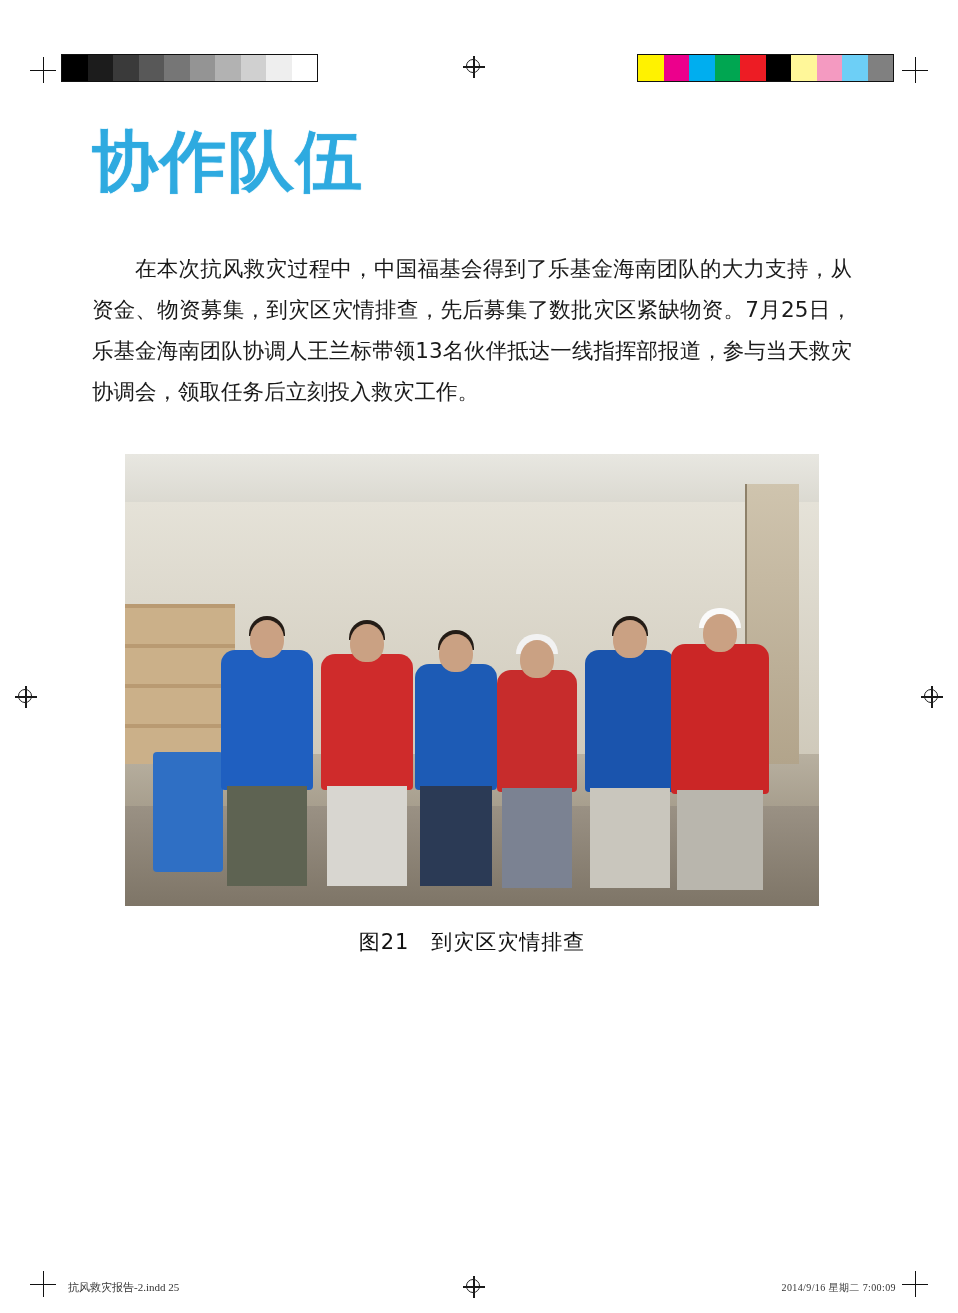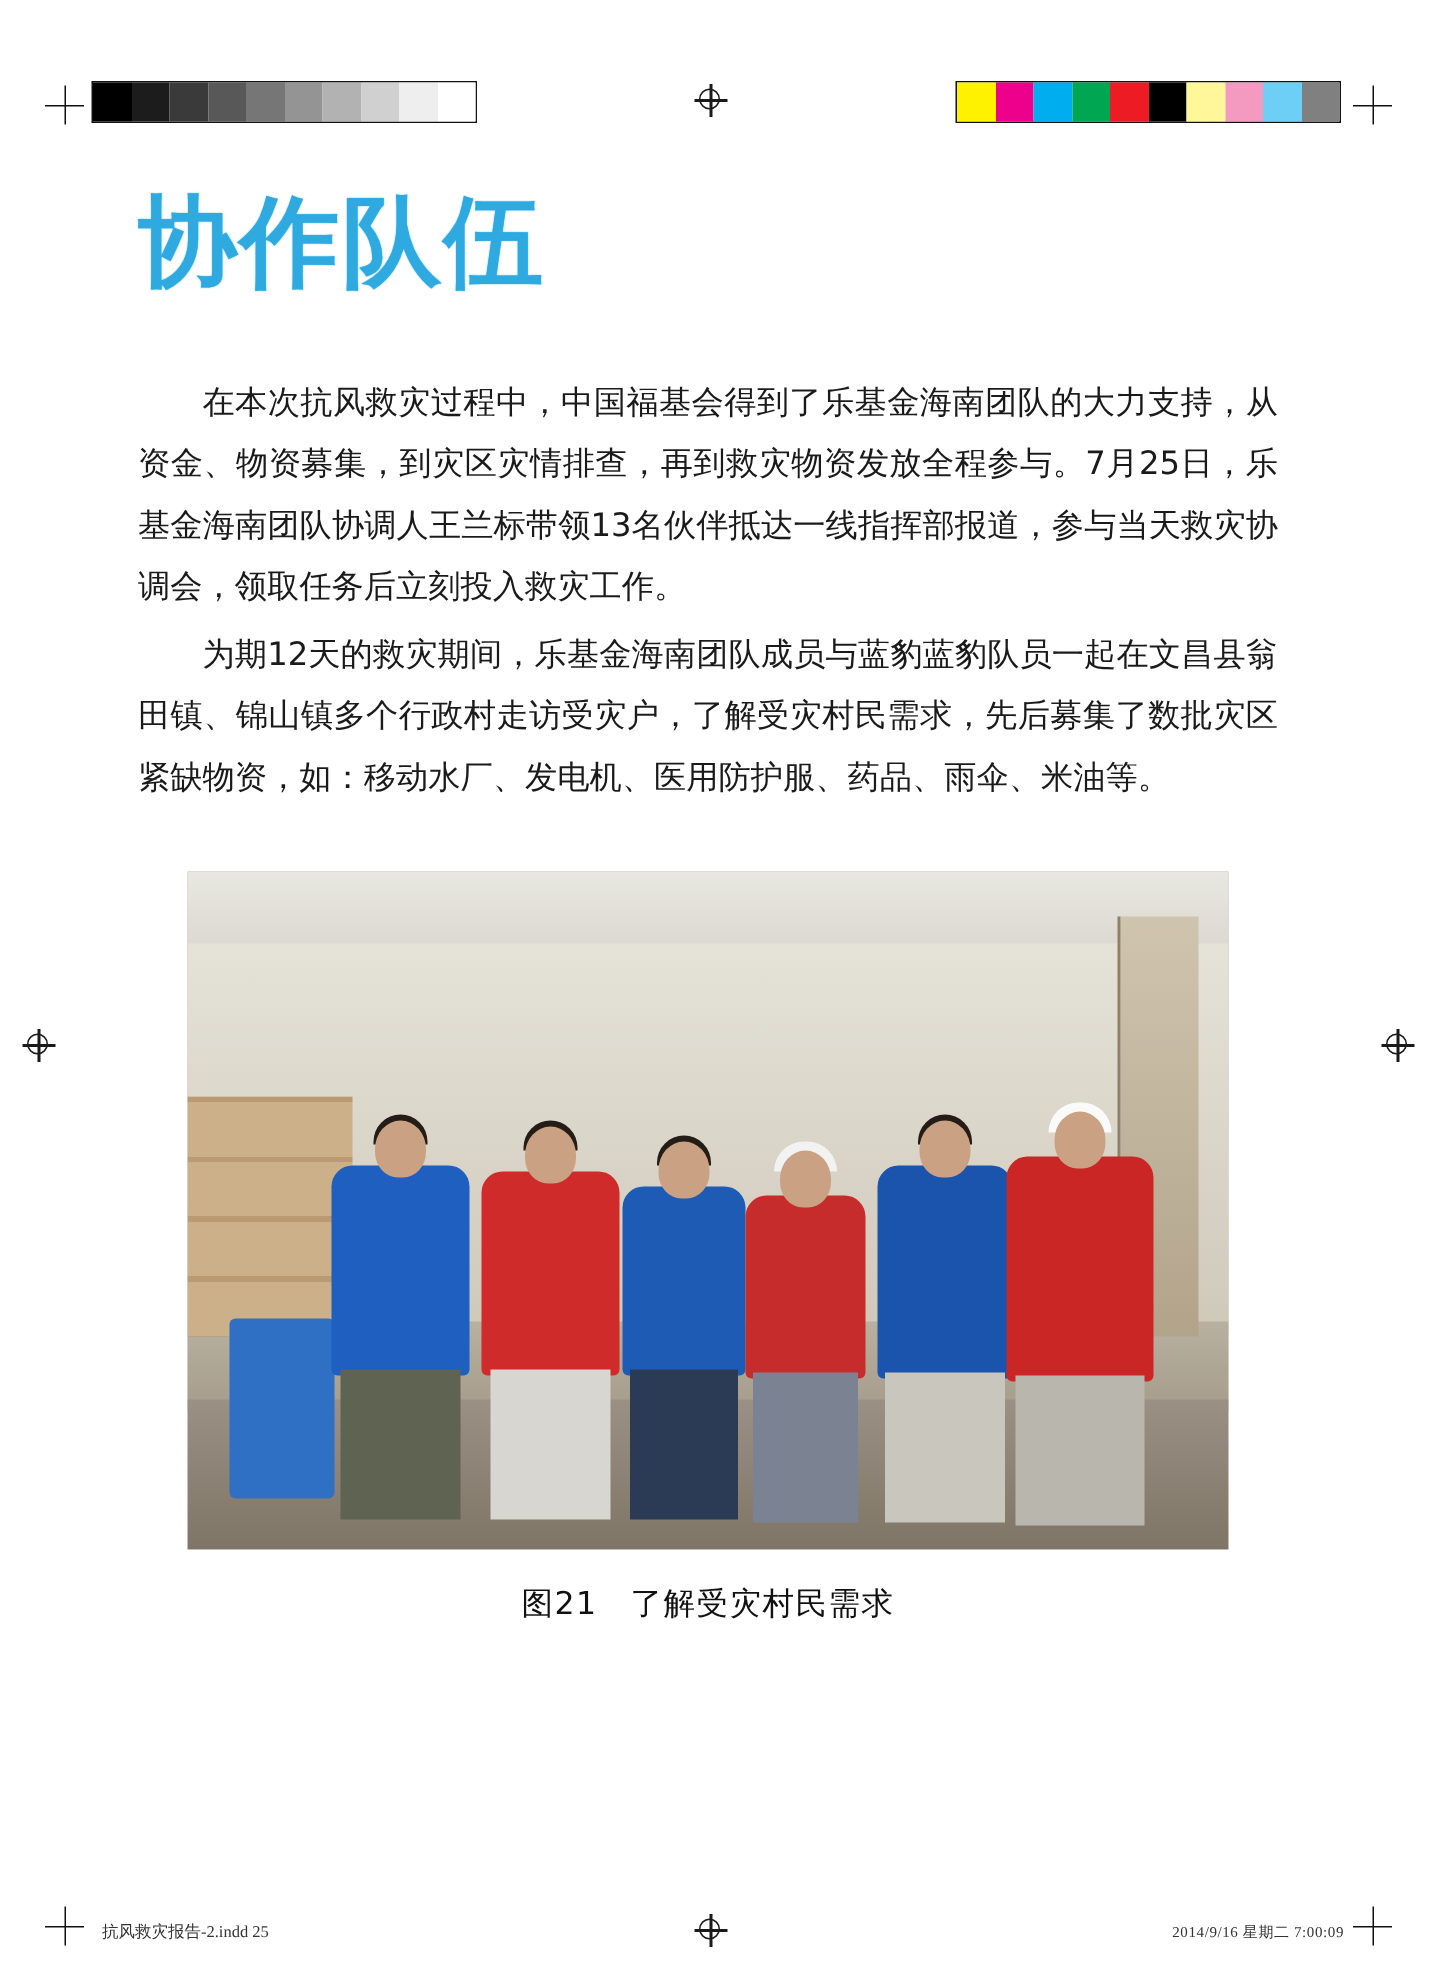--- a/index.html
+++ b/index.html
@@ -300,22 +300,21 @@
   <div class="reg-target" style="left:463px;bottom:15px">
     <div class="circle"></div>
       <div class="hl"></div>
       <div class="vl"></div>
   </div>
 
   <div class="content">
 
     <h1 class="page-title">协作队伍</h1>
 
-    <p class="body-text">在本次抗风救灾过程中，中国福基会得到了乐基金海南团队的大力支持，从资金、物资募集，到灾区灾情排查，再到救灾物资发放全程参与。7月25日，乐基金海南团队协调人王兰标带领13名伙伴抵达一线指挥部报道，参与当天救灾协调会，领取任务后立刻投入救灾工作。</p>
-    <p class="body-text">为期12天的救灾期间，乐基金海南团队成员与蓝豹蓝豹队员一起在文昌县翁田镇、锦山镇多个行政村走访受灾户，了解受灾村民需求，先后募集了数批灾区紧缺物资，如：移动水厂、发电机、医用防护服、药品、雨伞、米油等。</p>
+    <p class="body-text">在本次抗风救灾过程中，中国福基会得到了乐基金海南团队的大力支持，从资金、物资募集，到灾区灾情排查，先后募集了数批灾区紧缺物资。7月25日，乐基金海南团队协调人王兰标带领13名伙伴抵达一线指挥部报道，参与当天救灾协调会，领取任务后立刻投入救灾工作。</p>
 
     <div class="figure">
 
       <div class="photo">
         <div class="ph-ceiling"></div>
         <div class="ph-wall"></div>
         <div class="ph-wainscot"></div>
         <div class="ph-floor"></div>
         <div class="ph-boxes"></div>
         <div class="ph-door"></div>
@@ -348,20 +347,20 @@
             <div class="head"></div>
           <div class="legs" style="background:#c9c6bd"></div>
         </div>
         <div class="person" style="left:546px;top:190px;width:98px;height:150px;background:#cb2626">
           <div class="cap" style="background:#fafafa"></div>
             <div class="head"></div>
           <div class="legs" style="background:#b9b6ad"></div>
         </div>
       </div>
 
-      <div class="caption">图21　了解受灾村民需求</div>
+      <div class="caption">图21　到灾区灾情排查</div>
     </div>
   </div>
 
   <div class="footer-left">抗风救灾报告-2.indd   25</div>
   <div class="footer-right">2014/9/16 星期二   7:00:09</div>
 
 </div>
 
 </body></html>

